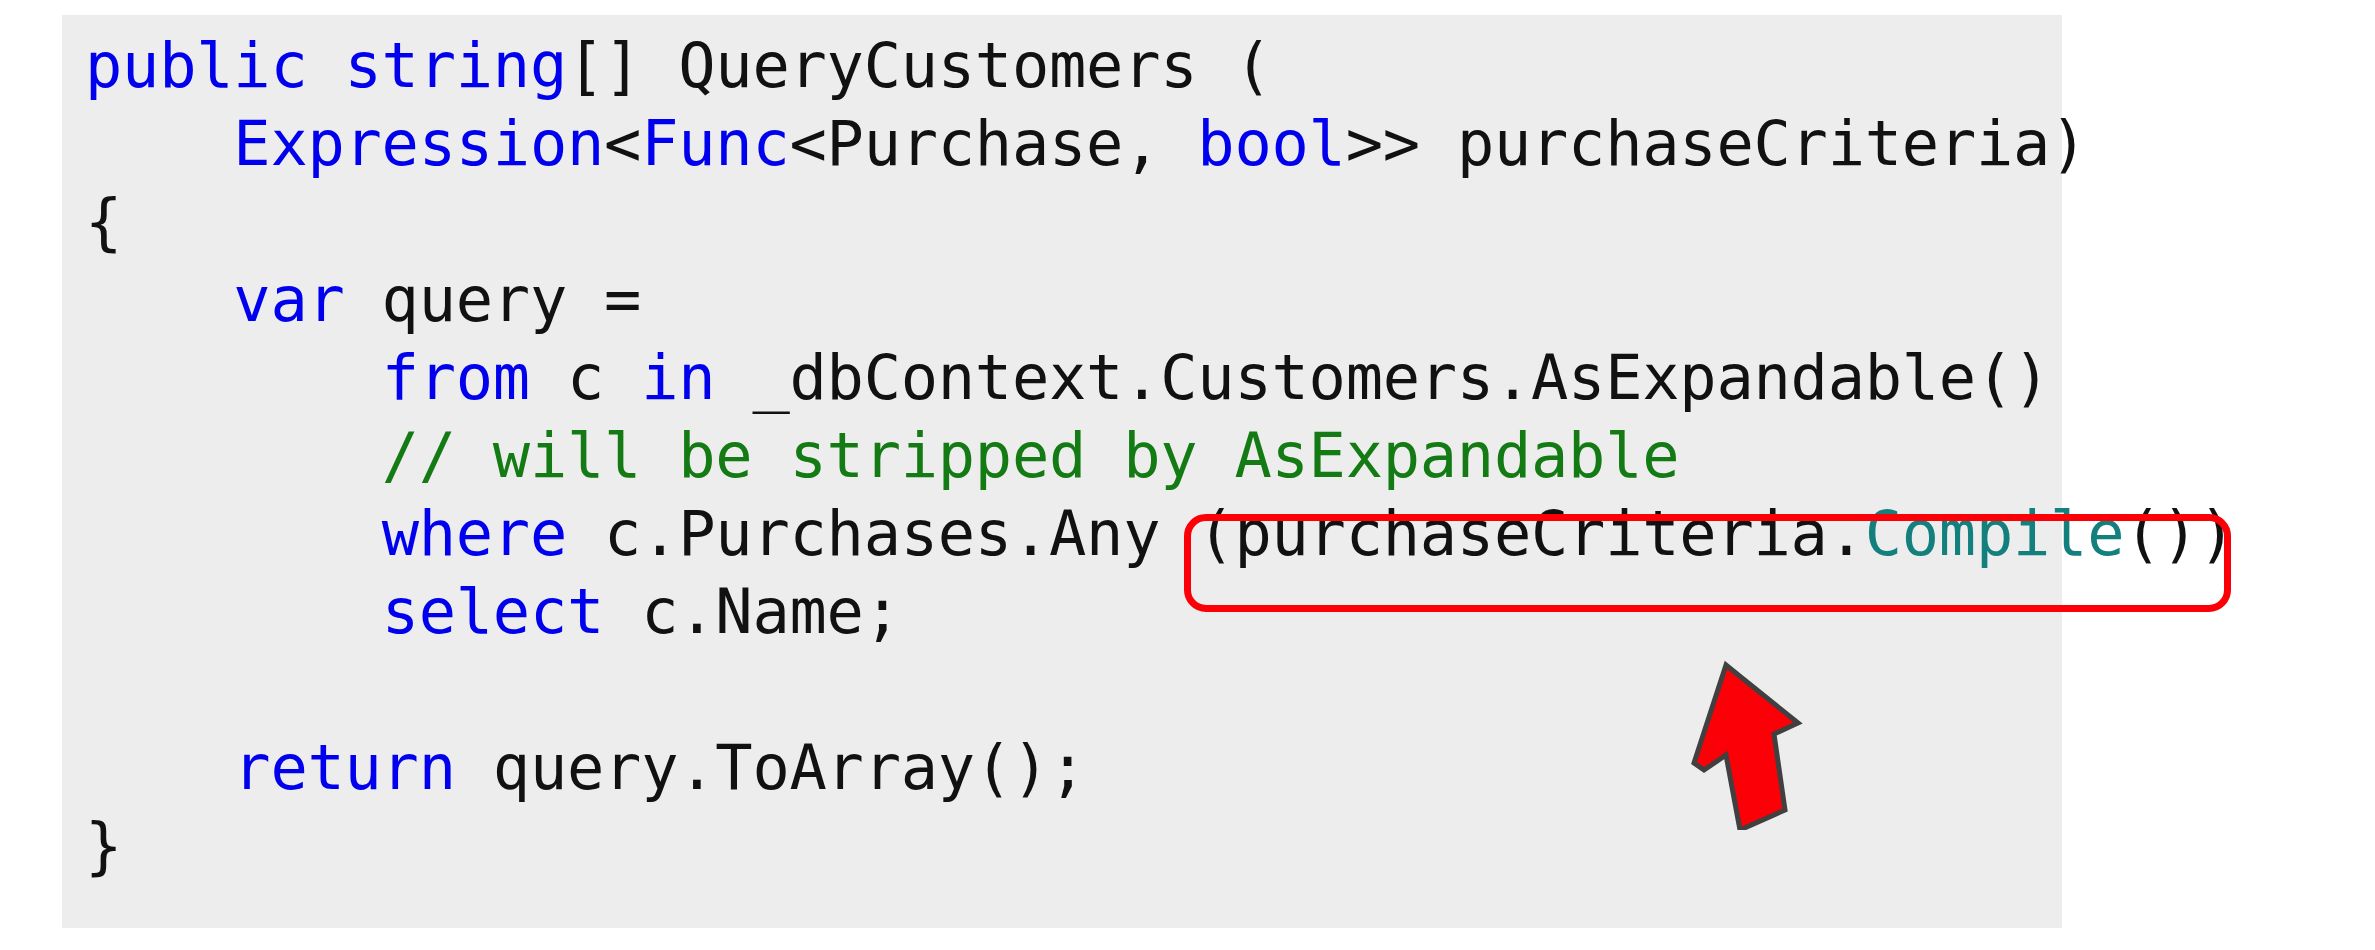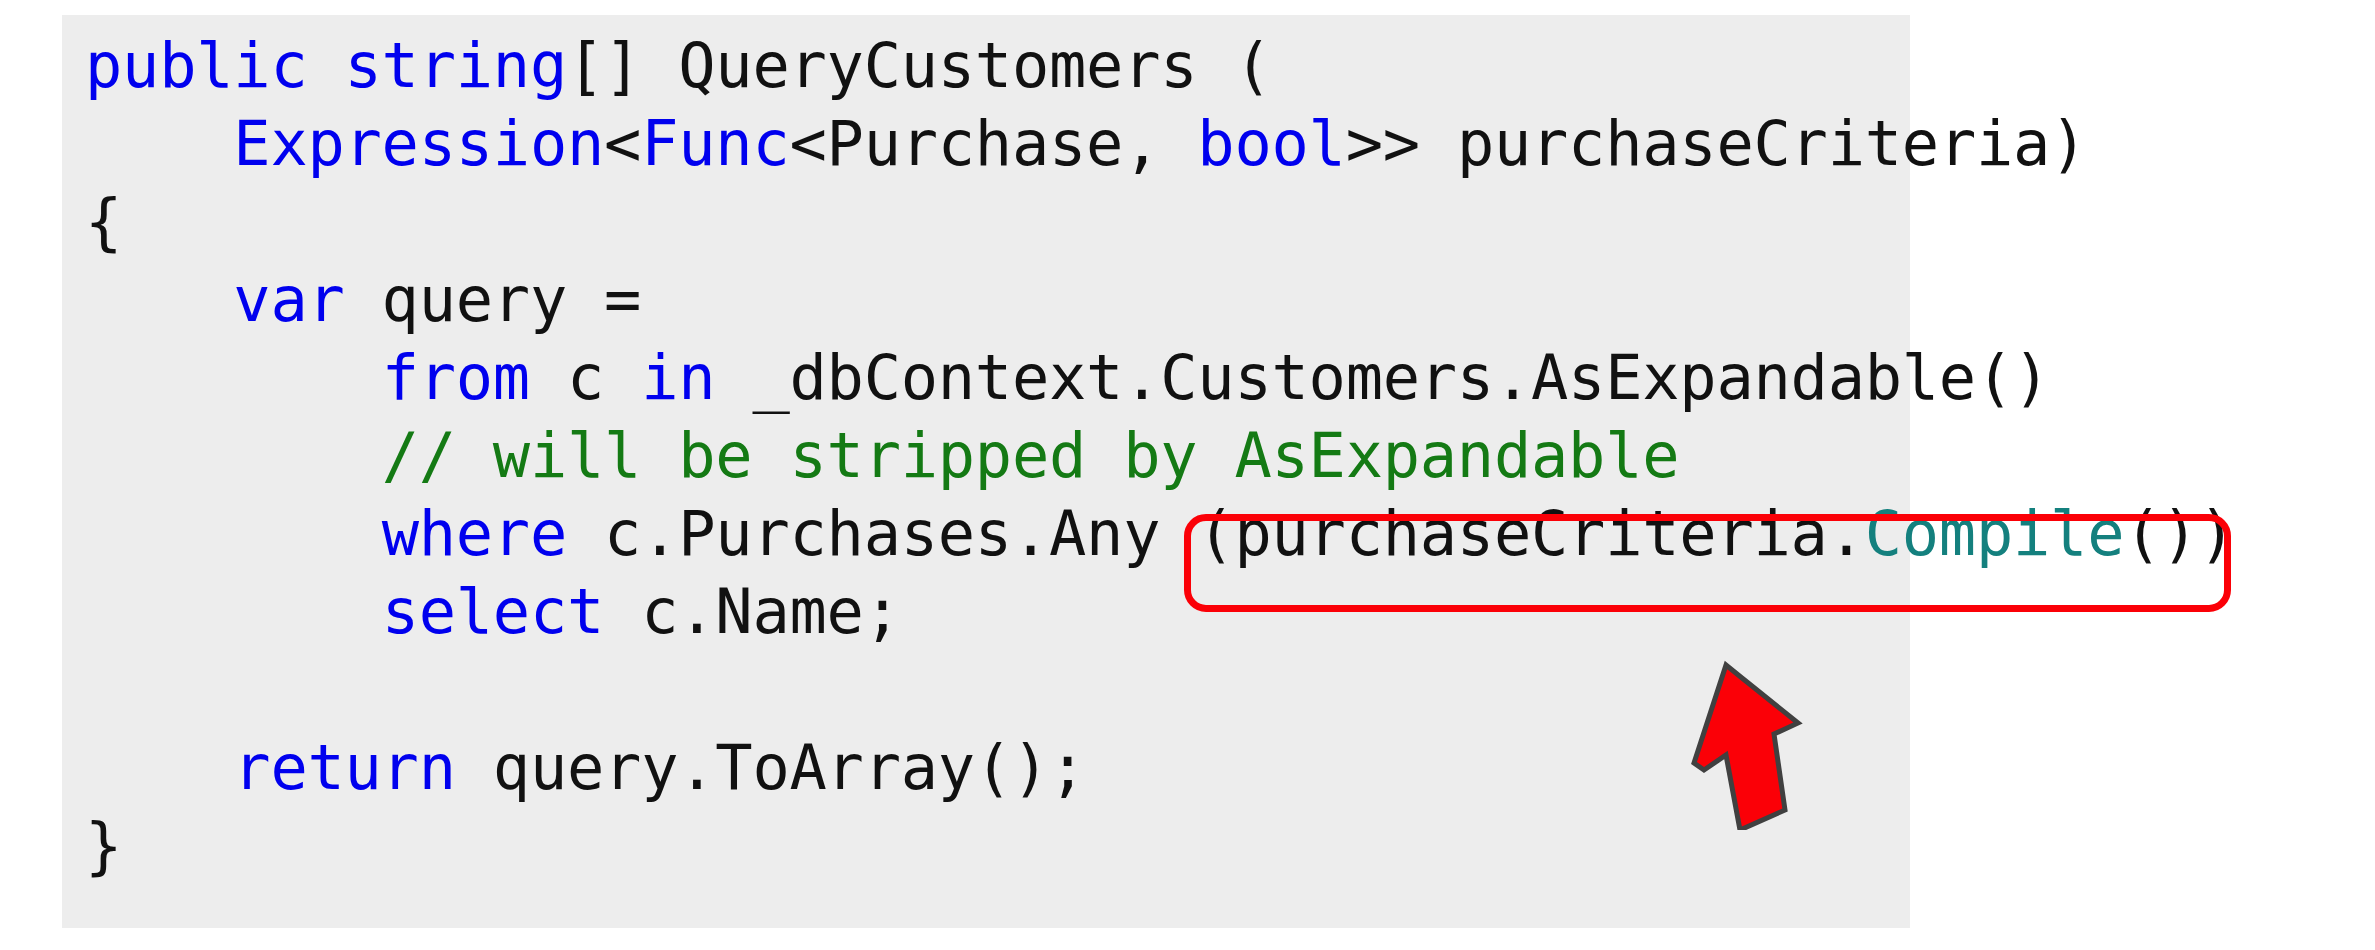--- a/index.html
+++ b/index.html
@@ -12,21 +12,21 @@
     width: 2375px;
     height: 950px;
     background: #ffffff;
     overflow: hidden;
     font-family: "DejaVu Sans Mono", "Liberation Mono", monospace;
   }
   #code-block {
     position: absolute;
     left: 62px;
     top: 15px;
-    width: 1848px;
+    width: 2000px;
     height: 913px;
     background: #ededed;
     box-sizing: border-box;
   }
   #code-text {
     position: absolute;
     left: 23px;
     top: 12px;
     margin: 0;
     font-family: "DejaVu Sans Mono", "Liberation Mono", monospace;

